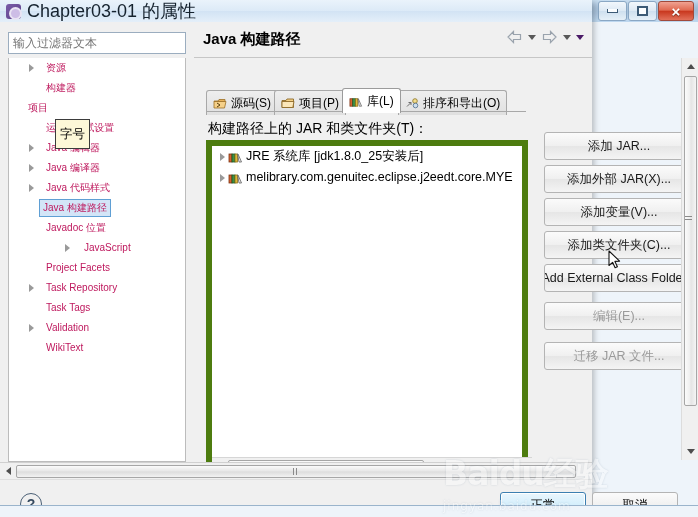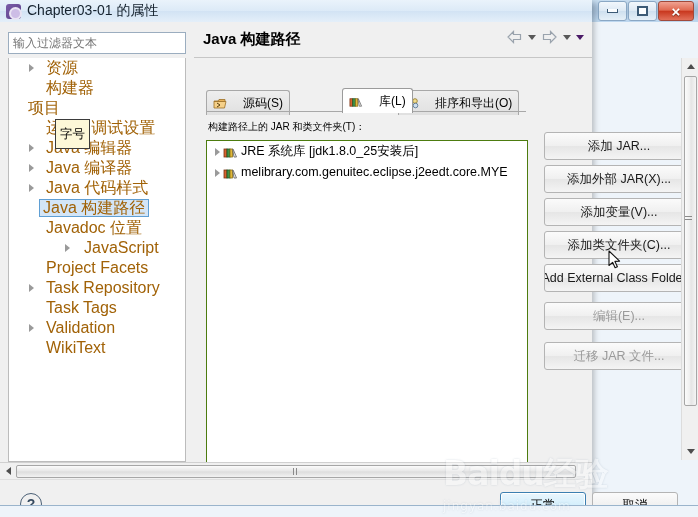--- a/index.html
+++ b/index.html
@@ -66,42 +66,42 @@
   }
   #dialog-icon{
     width:15px; height:15px; border-radius:3px;
     background:linear-gradient(135deg,#7a5ca8,#5b3f87);
     position:relative; flex:none;
   }
   #dialog-icon:after{
     content:""; position:absolute; left:3px; top:3px; width:9px; height:9px;
     border-radius:50%; border:2px solid #e9e4f3; background:#cdbde6;
   }
-  #dialog-title{ font-size:14px; color:#15222e; white-space:nowrap; }
+  #dialog-title{ font-size:18px; color:#15222e; white-space:nowrap; }
 
   #dialog-body{
     position:absolute; left:0; top:22px; width:592px; height:361px;
     background:#f0f0f0;
   }
 
   
   #filter-input{
     position:absolute; left:8px; top:10px; width:178px; height:22px;
     border:1px solid #9badbf; background:#fff;
     font-family:inherit; font-size:12px; color:#8d8d8d; padding:0 4px;
     outline:none;
   }
   #tree-panel{
     position:absolute; left:8px; top:36px; width:178px; height:404px;
     background:#fff; border:1px solid #bcbcbc; border-top:none;
     overflow:hidden;
   }
   .tree-item{
     position:relative; height:20px; line-height:20px;
-    padding-left:18px; font-size:16px; white-space:nowrap; color:#a16207;
+    padding-left:18px; font-size:10px; white-space:nowrap; color:#be185d;
     cursor:default;
   }
   .tree-arrow{
     position:absolute; left:20px; top:6px; width:0; height:0;
     border-left:5px solid #9a9a9a; border-top:4px solid transparent;
     border-bottom:4px solid transparent;
   }
   .tree-item .label-box{ display:inline-block; padding:0 3px; }
   .tree-item.selected .label-box{
     background:#d3e5f7; border:1px solid #5f9fd4; margin-left:-4px;
@@ -141,40 +141,40 @@
 
   
   #tabstrip{
     position:absolute; left:12px; top:30px; width:320px; height:24px;
   }
   .tab{
     position:absolute; top:2px; height:22px;
     border:1px solid #a8a8a8; border-bottom:none;
     border-radius:3px 3px 0 0;
     background:linear-gradient(180deg,#eeeeee 0%,#e0e0e0 100%);
-    display:flex; align-items:center; gap:16px; padding:12px 6px;
+    display:flex; align-items:center; gap:4px; padding:12px 6px;
     font-size:12px; white-space:nowrap; cursor:default;
   }
   .tab.active{
     top:0; height:24px; background:#fff; border-color:#9b9b9b;
     z-index:3; font-weight:normal;
   }
   #tabline{
     position:absolute; left:12px; top:53px; width:320px; height:1px; background:#a8a8a8;
   }
   .tab-ico{ width:14px; height:13px; flex:none; }
 
   #list-caption{
-    position:absolute; left:14px; top:62px; font-size:10px; white-space:nowrap;
+    position:absolute; left:14px; top:62px; font-size:14px; white-space:nowrap;
   }
 
   
   #listbox{
     position:absolute; left:12px; top:82px; width:322px; height:340px;
-    background:#fff; border:1px solid #4d7c0f;
+    background:#fff; border:6px solid #4d7c0f;
   }
   .list-row{
     position:relative; height:21px; line-height:21px; padding-left:34px;
     font-size:12.5px; white-space:nowrap; cursor:default; color:#000;
   }
   .row-arrow{
     position:absolute; left:8px; top:7px; width:0; height:0;
     border-left:5px solid #9a9a9a; border-top:4px solid transparent;
     border-bottom:4px solid transparent;
   }
@@ -368,20 +368,27 @@
     <div id="main-pane">
 
       <div id="tabstrip">
           <div class="tab" style="left: 0px;">
             <span class="tab-ico"><svg viewBox="0 0 14 13">
                 <path d="M1 4 L5 4 L6 2.5 L12 2.5 L12 4.5 L1 4.5 Z" fill="#e8b25a" stroke="#9c6f23" stroke-width=".8"></path>
                 <path d="M1 4.5 L13 4.5 L11.5 11 L1 11 Z" fill="#f5d089" stroke="#9c6f23" stroke-width=".8"></path>
                 <path d="M4 6 l3 2 -3 2" fill="none" stroke="#5a4010" stroke-width="1"></path>
               </svg></span>
             <span>源码(S)</span>
+          </div>
+          <div class="tab" style="left: 68px;">
+            <span class="tab-ico"><svg viewBox="0 0 14 13">
+                <path d="M1 3.5 L5 3.5 L6 2 L12.5 2 L12.5 10.5 L1 10.5 Z" fill="#f4cf84" stroke="#8d6a28" stroke-width=".9"></path>
+                <path d="M1 4.5 L13 4.5 L11.8 10.5 L1 10.5 Z" fill="#fbe6b8" stroke="#8d6a28" stroke-width=".9"></path>
+              </svg></span>
+            <span>项目(P)</span>
           </div>
           <div class="tab active" style="left: 136px;">
             <span class="tab-ico"><svg viewBox="0 0 15 14">
                 <rect x="1" y="4" width="3" height="8" fill="#d8622e" stroke="#7a3212" stroke-width=".8"></rect>
                 <rect x="4" y="4" width="3" height="8" fill="#3f8f46" stroke="#1d5722" stroke-width=".8"></rect>
                 <rect x="7" y="4" width="2.4" height="8" fill="#e0b93b" stroke="#8a6f12" stroke-width=".8"></rect>
                 <path d="M10 4 L13.5 12 L11 12 L9.6 4 Z" fill="#f1f1f1" stroke="#5c5c5c" stroke-width=".8"></path>
               </svg></span>
             <span>库(L)</span>
           </div>

